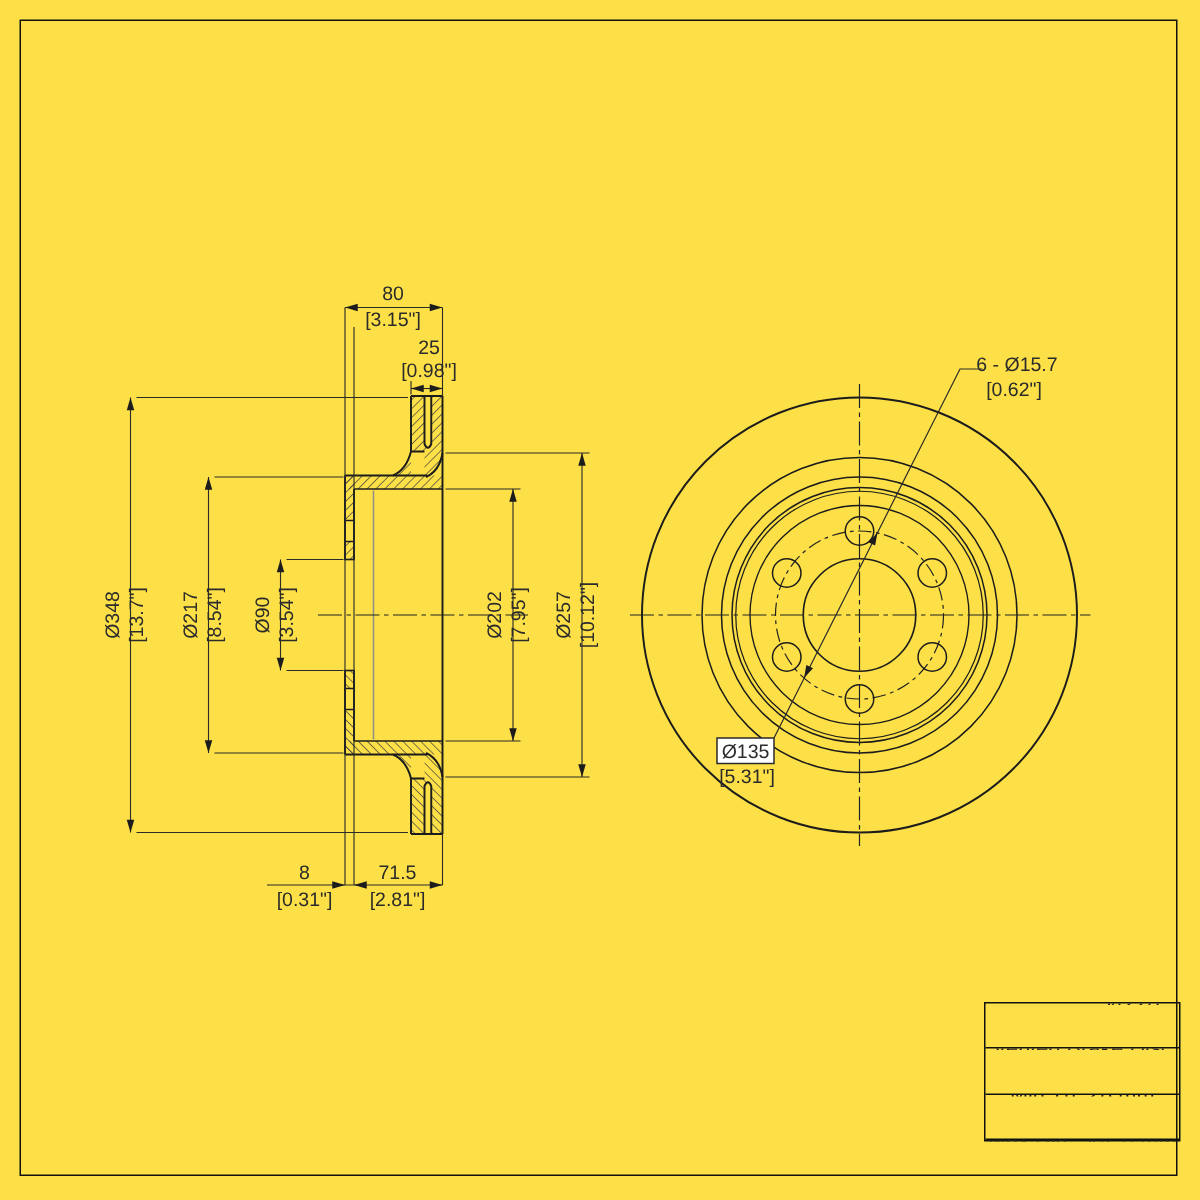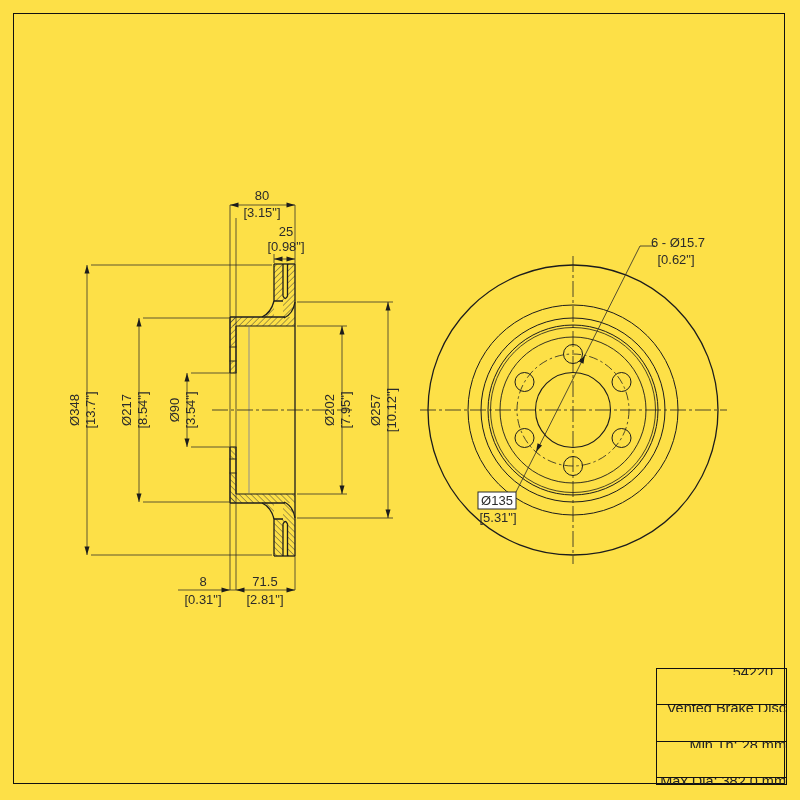--- a/index.html
+++ b/index.html
@@ -3,23 +3,23 @@
 <meta charset="utf-8">
 <style>
   html,body{margin:0;padding:0;background:#ffffff;}
   #canvas{position:relative;width:800px;height:800px;background:#fde047;
           font-family:"Liberation Sans","DejaVu Sans",sans-serif;}
   #frame{position:absolute;left:13px;top:13px;width:772px;height:771px;
          border:1.3px solid #111;box-sizing:border-box;}
   svg{position:absolute;left:0;top:0;}
   svg text{fill:#2b2b2b;font-family:"Liberation Sans","DejaVu Sans",sans-serif;}
   .dimtxt{font-size:13px;}
-  .part-table{position:absolute;left:656px;top:668px;width:131px;height:117px;
+  .part-table{position:absolute;left:656px;top:668px;width:131px;height:93px;
       border:1.3px solid #111;box-sizing:border-box;display:flex;flex-direction:column;gap:29px;}
-  .part-table .row{flex:1;display:flex;align-items:center;justify-content:flex-end;
+  .part-table .row{flex:1;display:flex;align-items:center;justify-content:center;
       border-top:1.2px solid #111;font-size:14.5px;color:#222;white-space:nowrap;overflow:hidden;}
   .part-table .row:first-child{border-top:none;justify-content:flex-end;padding-right:13px;}
 </style>
 </head>
 <body>
 
 <div id="canvas">
   <div id="frame"></div>
 
   <svg width="800" height="800" viewBox="0 0 800 800">

